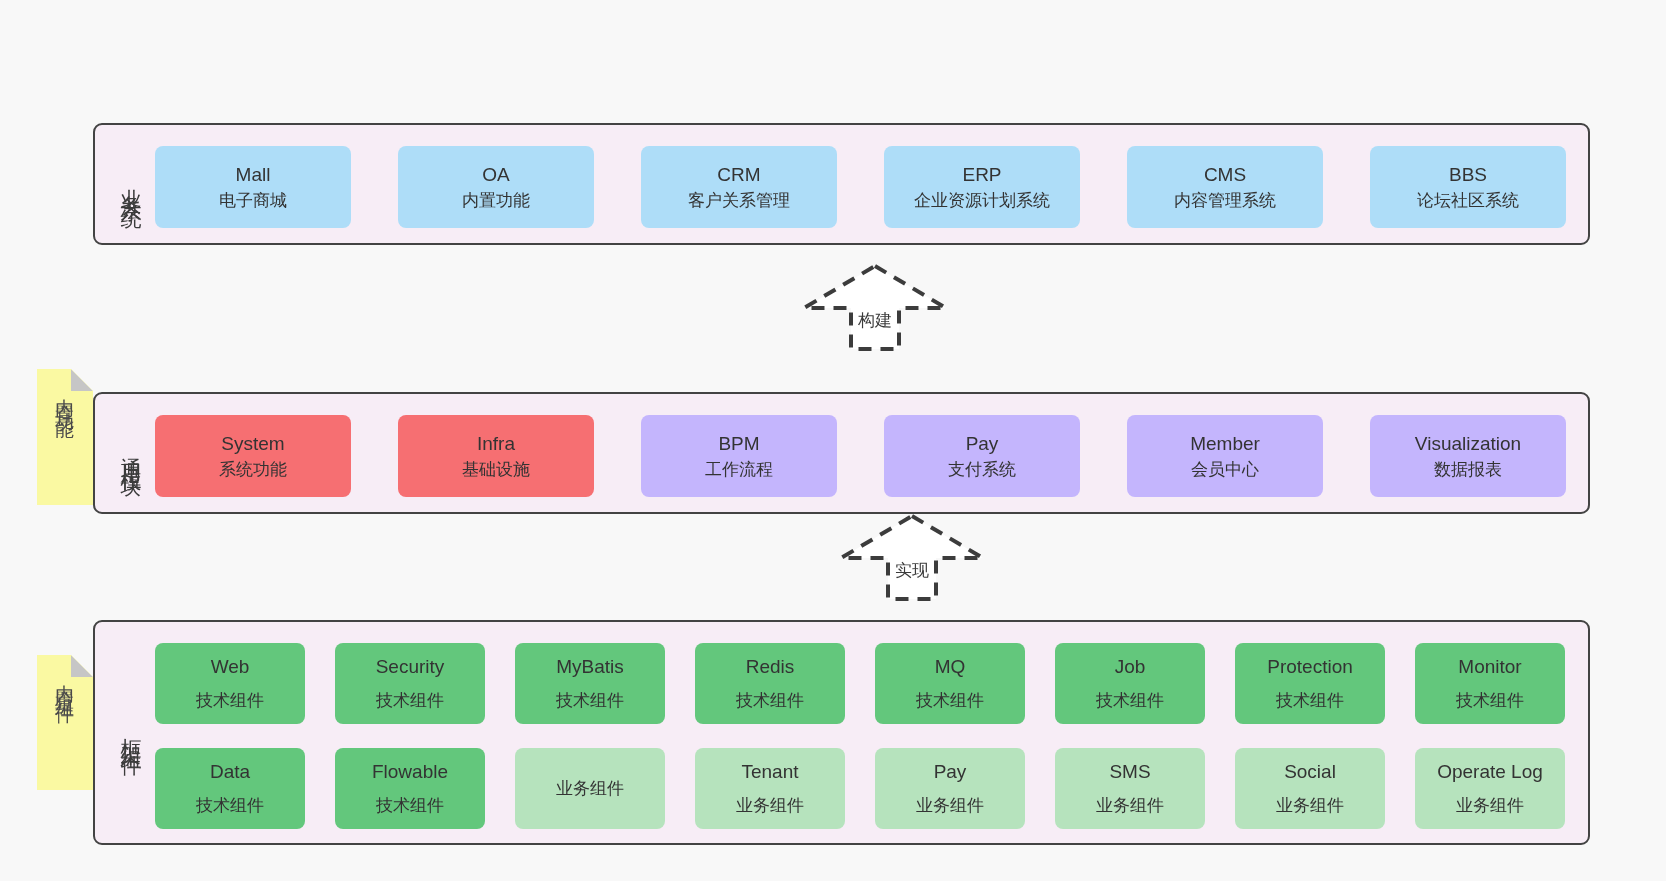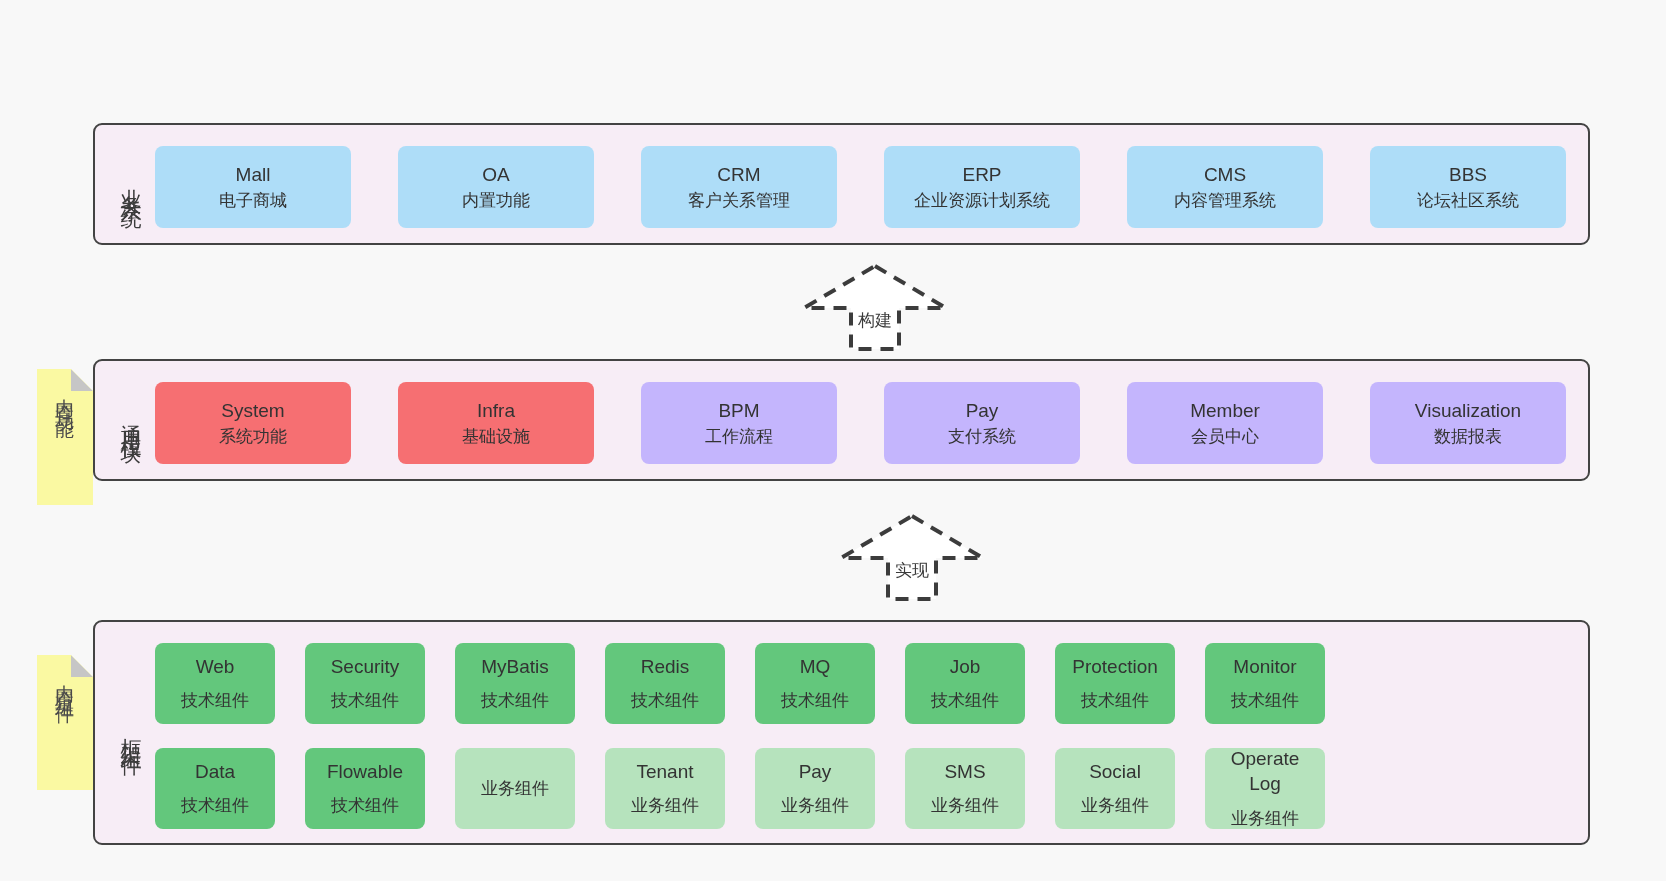--- a/index.html
+++ b/index.html
@@ -9,37 +9,37 @@
     font-family:"Liberation Sans","DejaVu Sans",sans-serif;
     color:#333;
   }
   
   .panel{
     position:absolute;left:93px;width:1497px;box-sizing:border-box;
     background:#f7edf6;border:2px solid #434343;border-radius:9px;
     display:flex;align-items:center;z-index:1;
   }
   #panel-business{top:123px;height:122px;}
-  #panel-modules{top:359px;height:122px;}
+  #panel-modules{top:392px;height:122px;}
   #panel-framework{top:620px;height:225px;}
   .panel-label{
     writing-mode:vertical-rl;text-orientation:upright;
     font-size:21px;line-height:1;letter-spacing:6px;color:#3b3b3b;
     margin-left:13px;width:34px;text-align:center;flex:0 0 auto;
   }
   
   .box-area{display:flex;flex-direction:column;gap:24px;margin-left:13px;padding-top:6px;}
   .box-row{display:flex;gap:47px;}
   .box-row.tight{gap:30px;}
   .box{
     width:196px;height:82px;border-radius:8px;box-sizing:border-box;
     display:flex;flex-direction:column;justify-content:center;align-items:center;
     text-align:center;padding:4px 8px;
   }
-  .box-row.tight .box{width:120px;height:81px;gap:8px;}
+  .box-row.tight .box{width:150px;height:81px;gap:8px;}
   .box .t{font-size:19px;line-height:1.35;}
   .box .s{font-size:17px;line-height:1.3;margin-top:3px;text-align:center;}
   .c-blue{background:#aeddf8;}
   .c-red{background:#f66f72;}
   .c-pink{background:#c4b5fd;}
   .c-green{background:#63c77c;}
   .c-lgreen{background:#b6e3bd;}
   
   .tag{
     position:absolute;left:37px;width:56px;z-index:0;background:#faf9a2;

